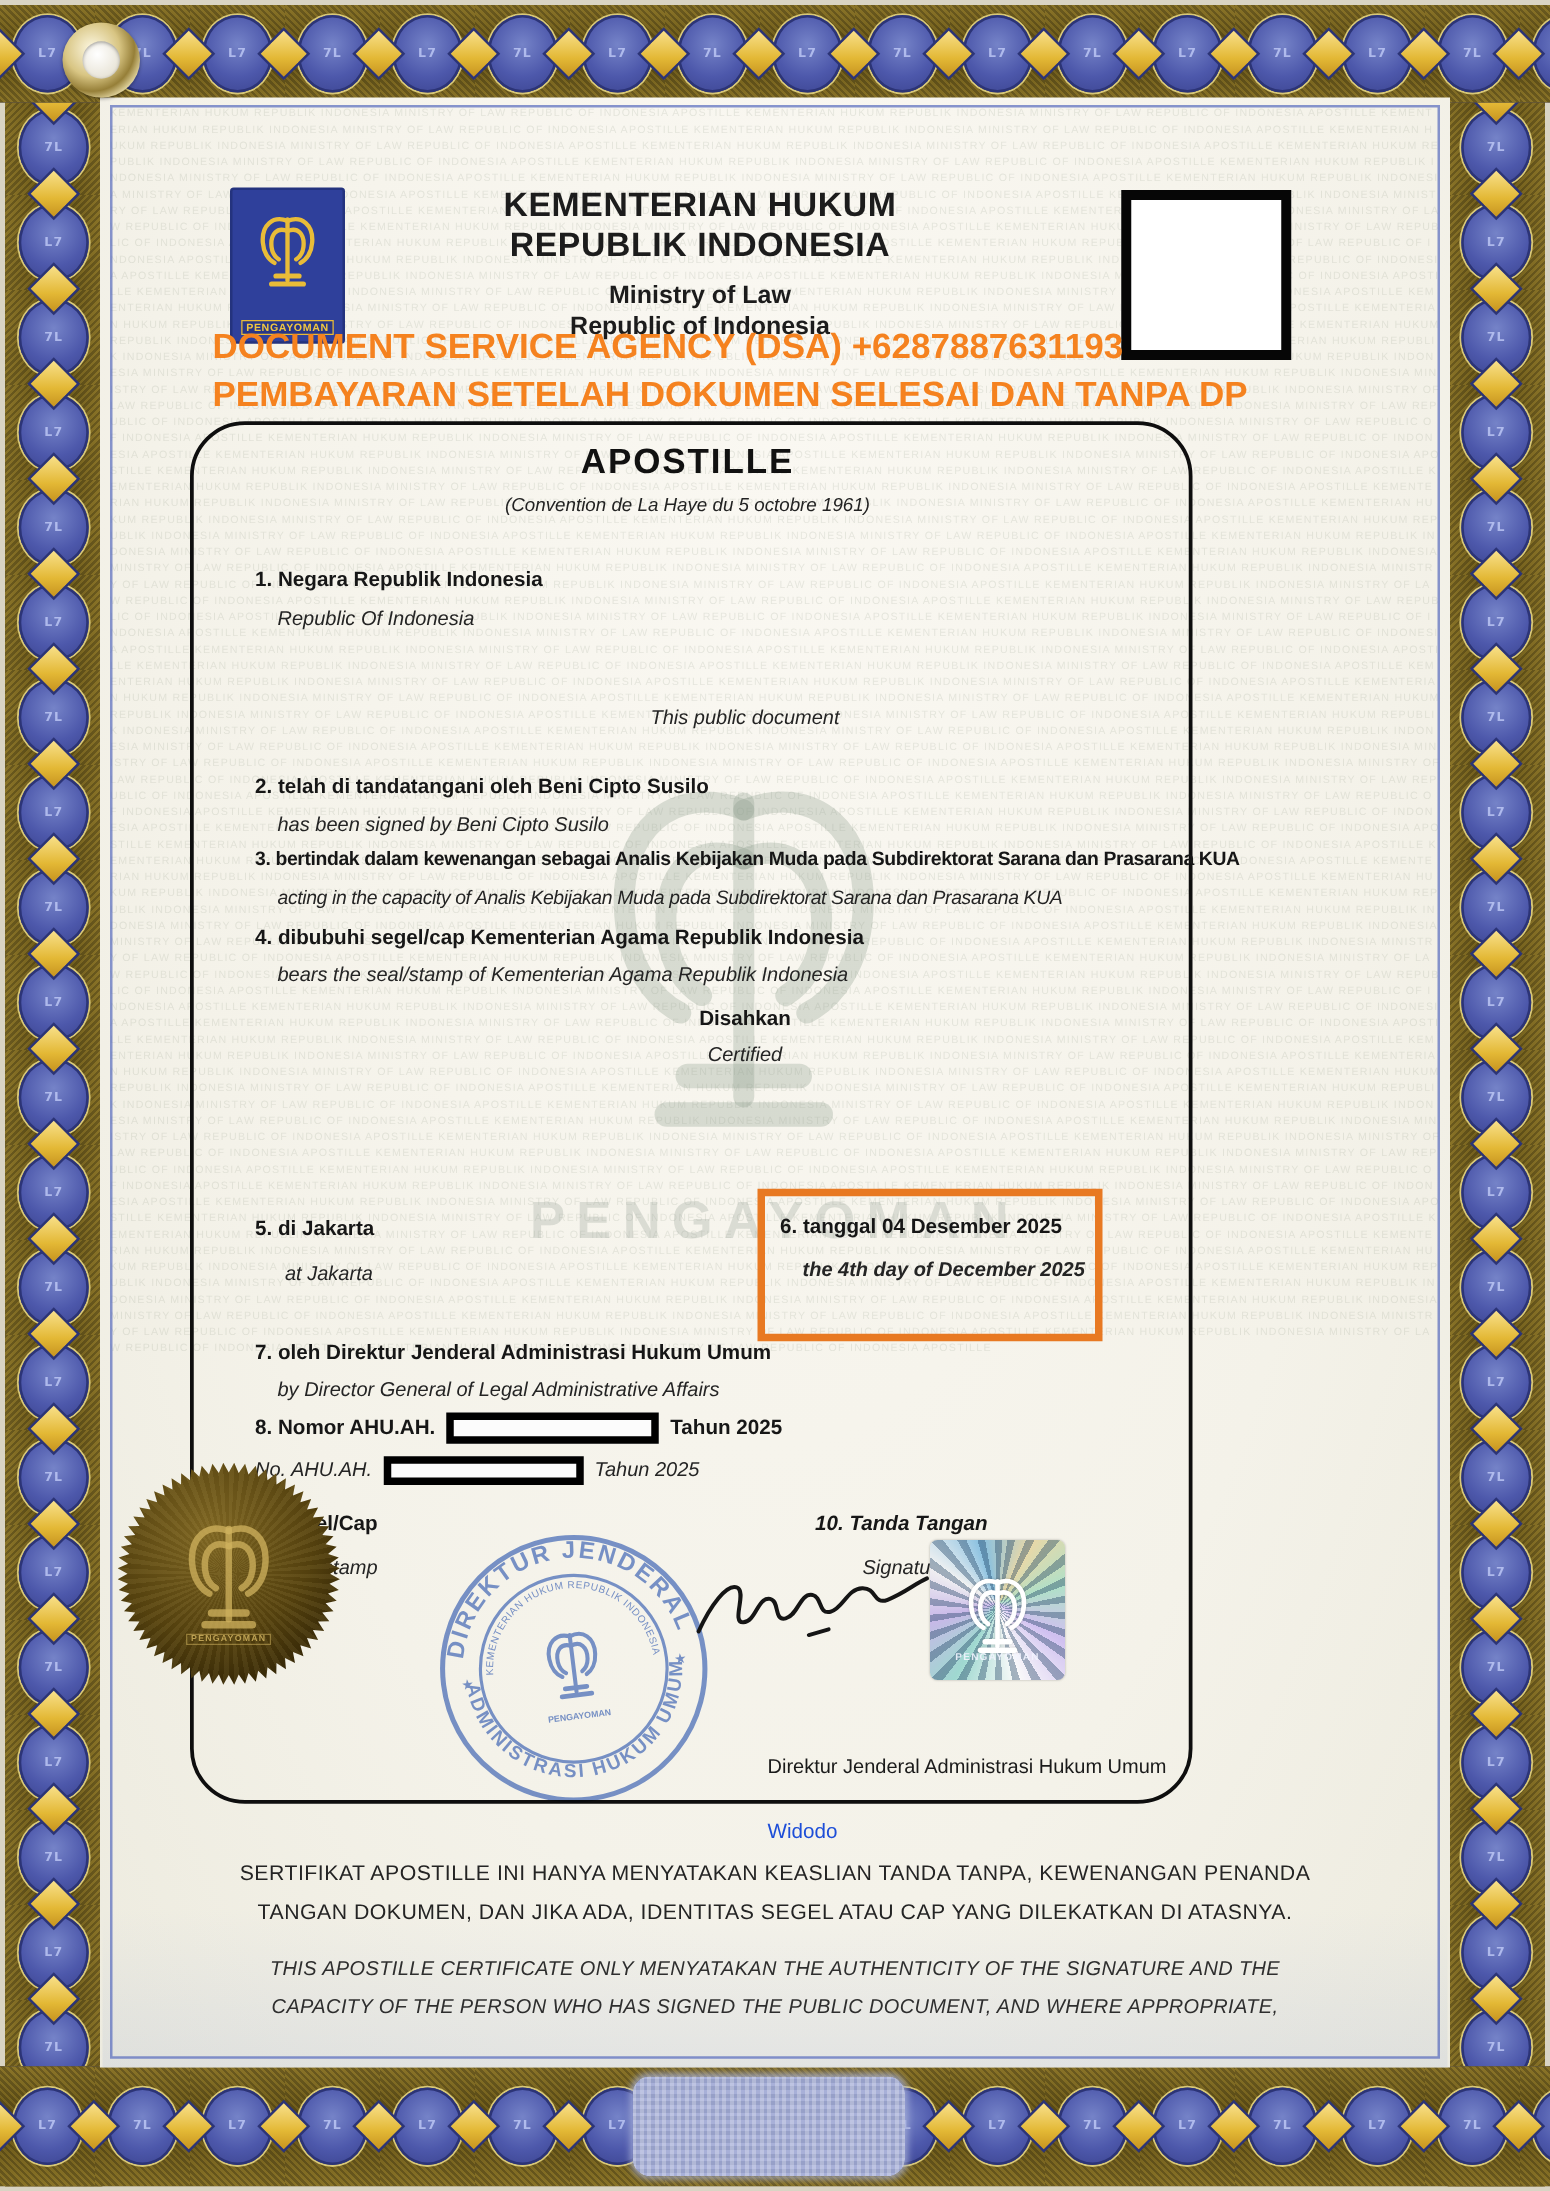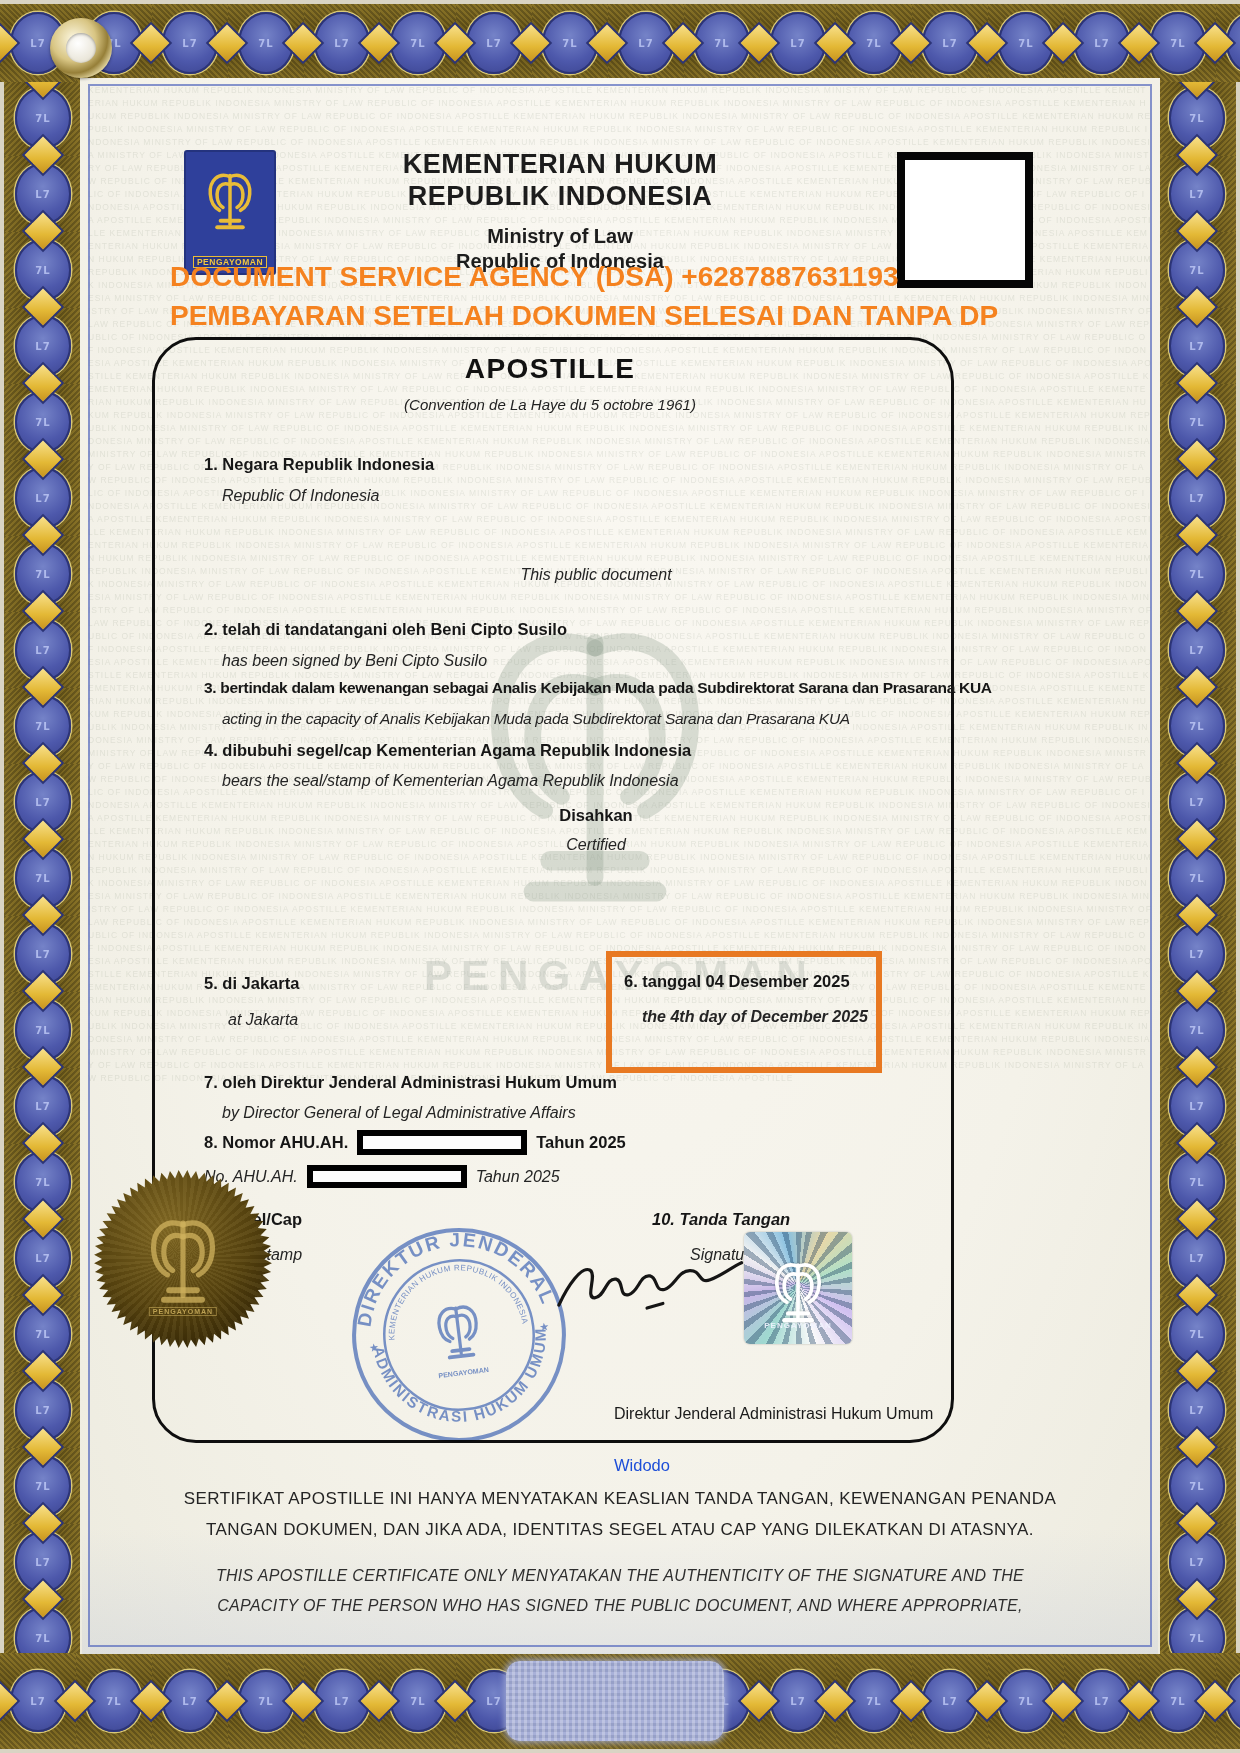--- a/index.html
+++ b/index.html
@@ -509,20 +509,20 @@
   <div class="holo">
     <svg width="62" height="82" viewBox="0 0 100 130">
         <use href="#emb"></use>
       </svg>
     <div class="holo-label">PENGAYOMAN</div>
   </div>
 
   <div class="sgn-name">Widodo</div>
   <div class="sgn-title">Direktur Jenderal Administrasi Hukum Umum</div>
 
-  <div class="foot-id" style="top:1489px;">SERTIFIKAT APOSTILLE INI HANYA MENYATAKAN KEASLIAN TANDA TANGAN, KEWENANGAN PENANDA</div>
+  <div class="foot-id" style="top:1489px;">SERTIFIKAT APOSTILLE INI HANYA MENYATAKAN KEASLIAN TANDA TANPA, KEWENANGAN PENANDA</div>
   <div class="foot-id" style="top:1520px;">TANGAN DOKUMEN, DAN JIKA ADA, IDENTITAS SEGEL ATAU CAP YANG DILEKATKAN DI ATASNYA.</div>
   <div class="foot-en" style="top:1567px;">THIS APOSTILLE CERTIFICATE ONLY MENYATAKAN THE AUTHENTICITY OF THE SIGNATURE AND THE</div>
   <div class="foot-en" style="top:1597px;">CAPACITY OF THE PERSON WHO HAS SIGNED THE PUBLIC DOCUMENT, AND WHERE APPROPRIATE,</div>
 
   <div class="barcode-blur"></div>
 
 </div>
 
 </body></html>

